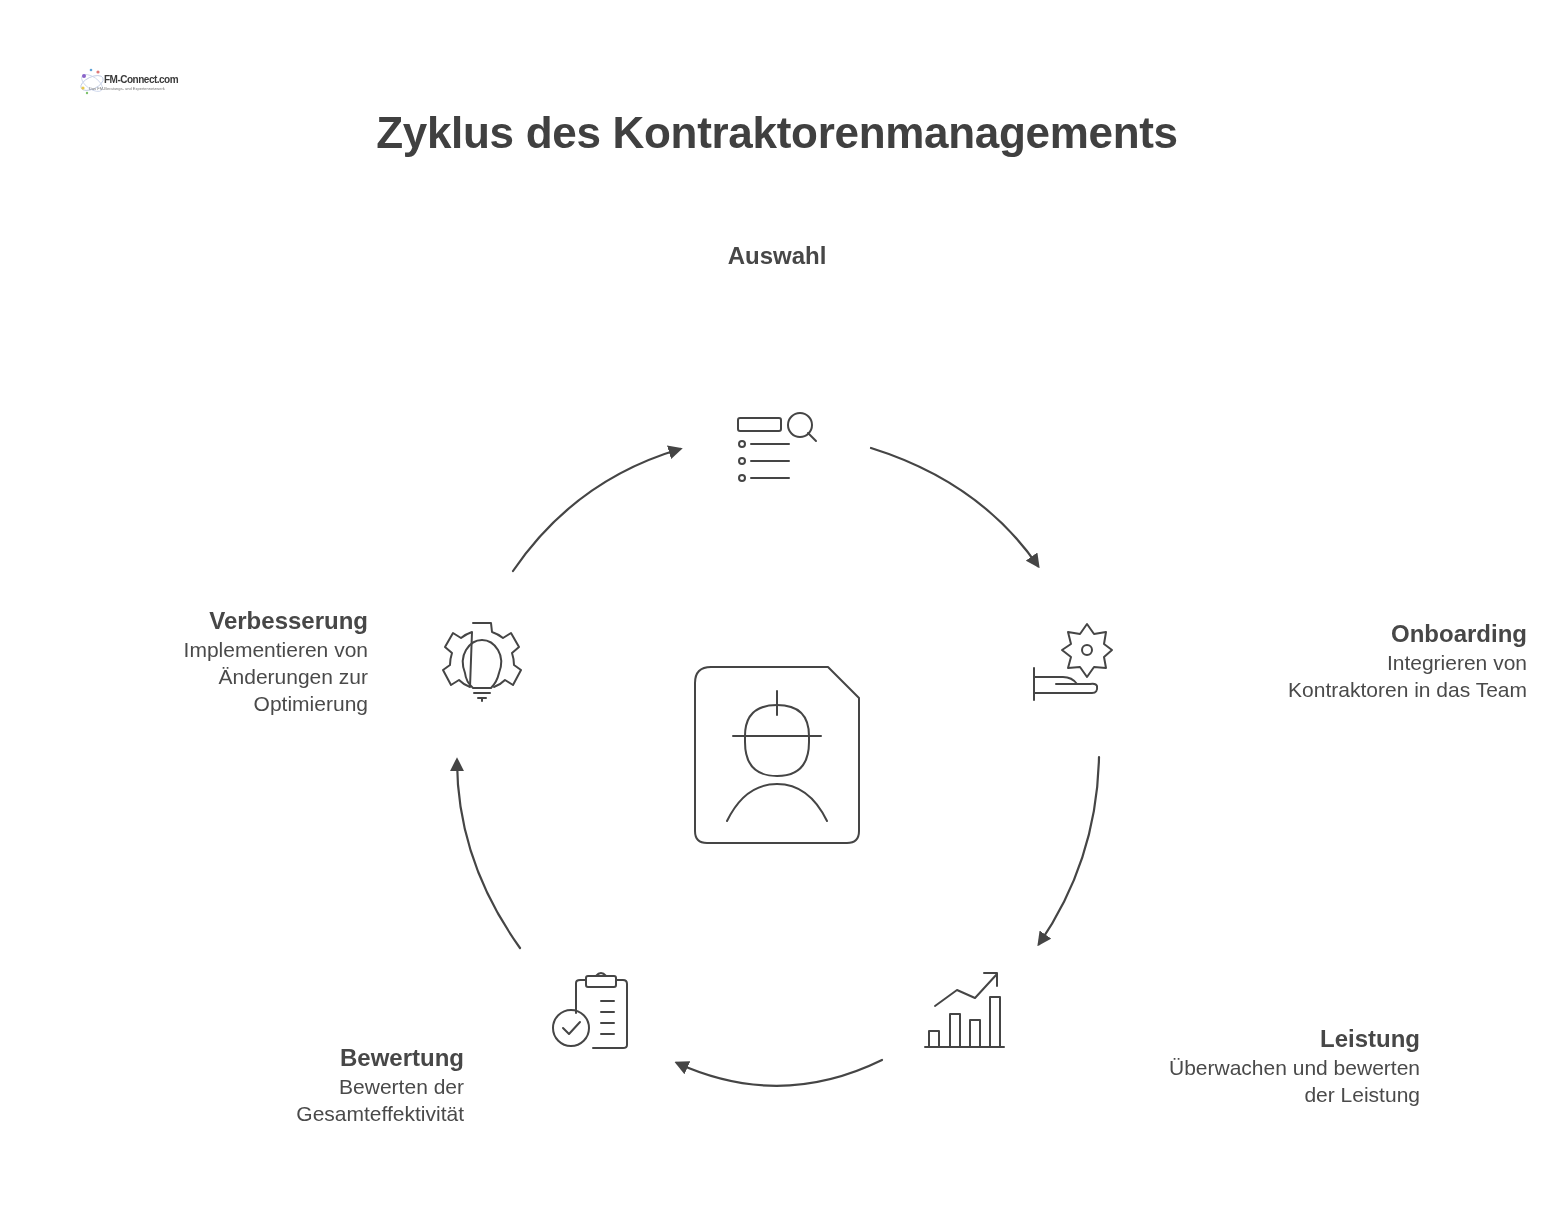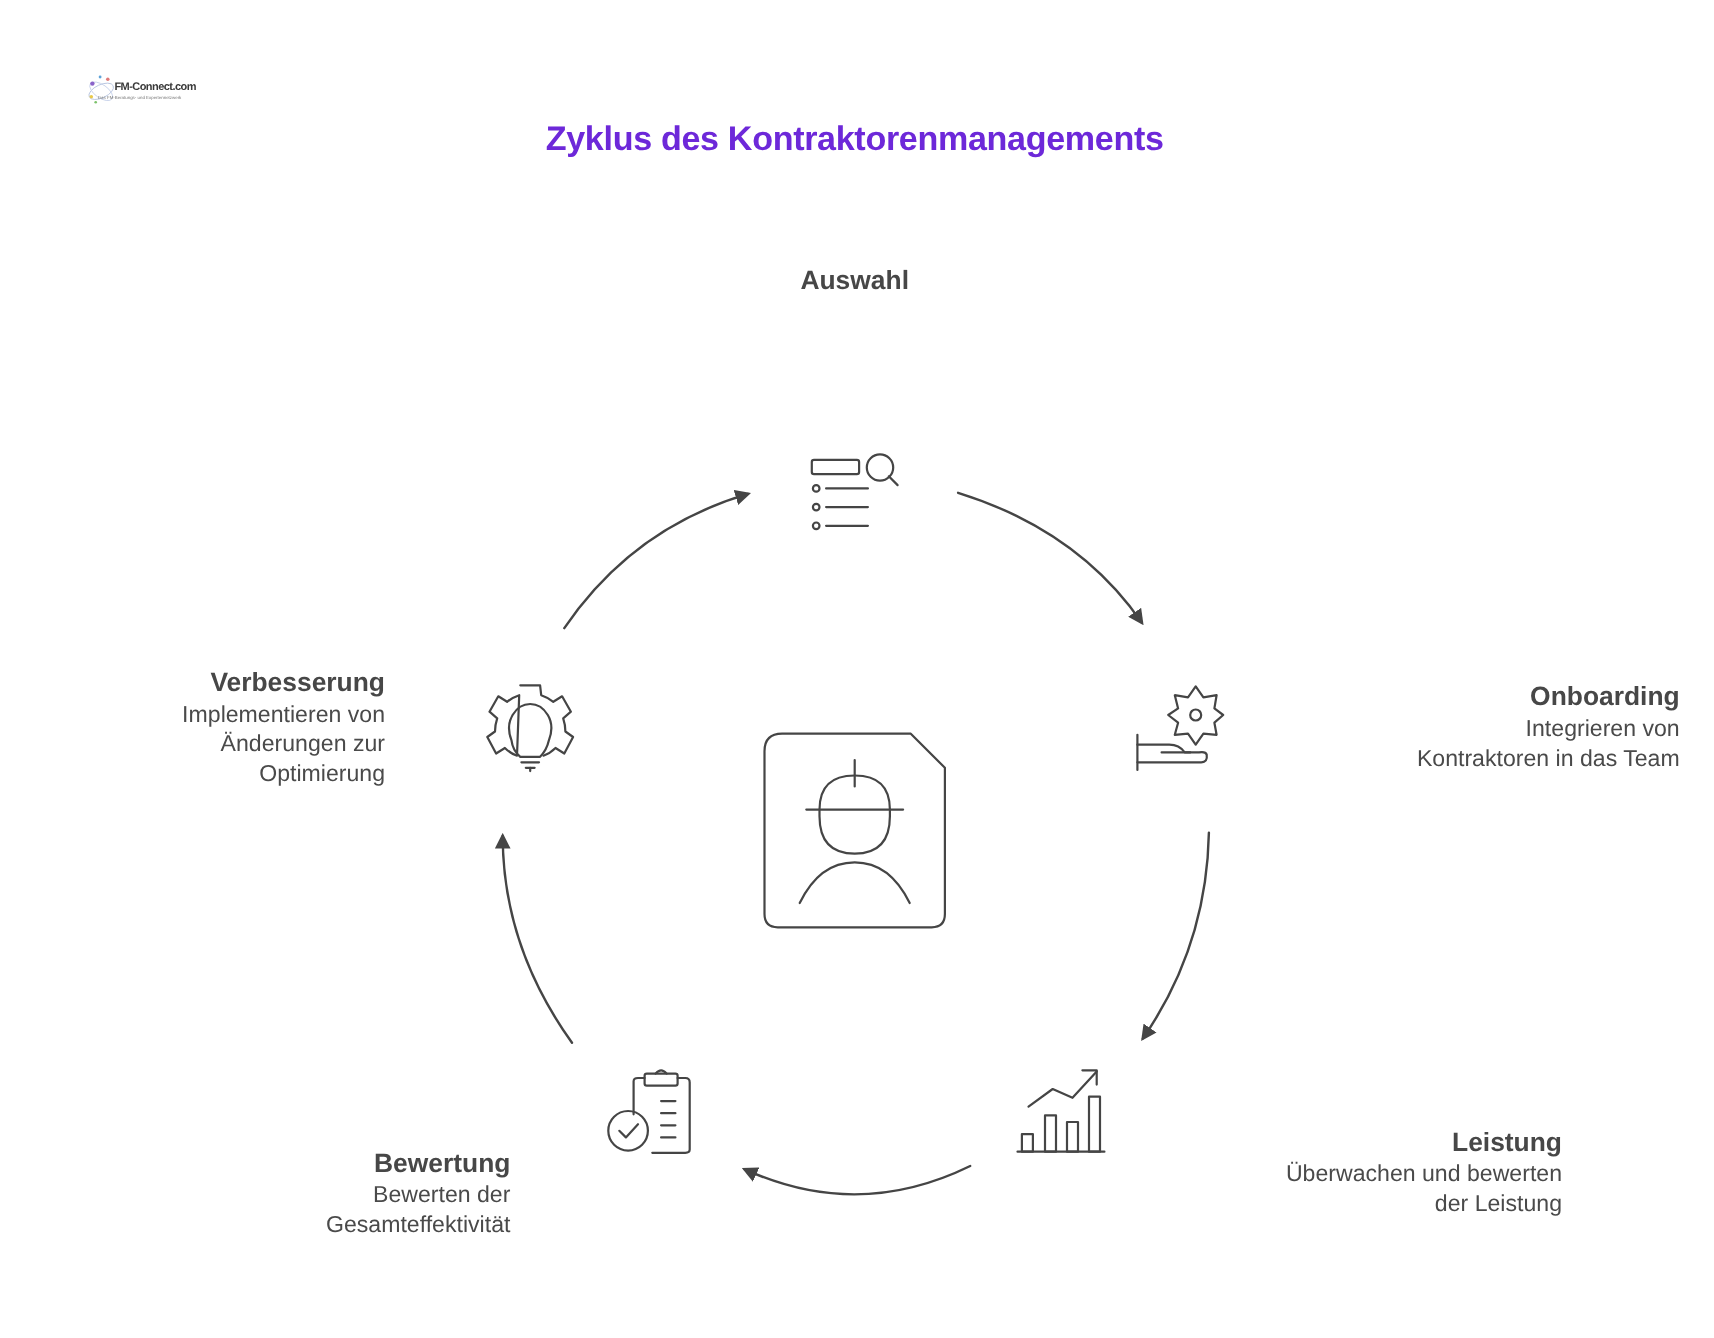--- a/index.html
+++ b/index.html
@@ -2,21 +2,21 @@
 <html><head>
   <meta charset="utf-8">
   <style>
     html, body { margin: 0; padding: 0; background: #ffffff; }
     body { width: 1558px; height: 1216px; position: relative; overflow: hidden;
            font-family: "Liberation Sans", "DejaVu Sans", sans-serif; color: #484848; }
     .logo { position: absolute; left: 78px; top: 66px; width: 66px; height: 34px; }
     .logo-text { position: absolute; left: 26px; top: 8px; font-size: 10px; font-weight: bold; color: #3a3a3a; letter-spacing: -0.5px; white-space: nowrap; }
     .logo-sub { position: absolute; left: 11px; top: 20px; font-size: 4px; color: #777; white-space: nowrap; }
     .title { position: absolute; left: 0; top: 108px; width: 1554px; text-align: center;
-             font-size: 31px; font-weight: bold; color: #6d28d9; letter-spacing: -0.3px; }
+             font-size: 44px; font-weight: bold; color: #404040; letter-spacing: -0.3px; }
     .diagram { position: absolute; left: 0; top: 0; width: 1558px; height: 1216px; }
     .label { position: absolute; font-size: 21px; line-height: 27px; color: #4a4a4a; }
     .label .head { font-weight: bold; font-size: 24px; line-height: 30px; color: #474747; display: block; }
     .label .desc { display: block; white-space: pre-line; }
     .center { text-align: center; margin-top: 27px; }
     .right { text-align: right; }
     .left { text-align: right; }
   </style>
 </head>
 <body>
@@ -131,18 +131,18 @@
   <span class="desc">Überwachen und bewerten
 der Leistung</span>
 </div>
 
 <div class="label right" style="left:134px; top:1024px; width:330px;margin-top:19px;">
   <span class="head">Bewertung</span>
   <span class="desc">Bewerten der
 Gesamteffektivität</span>
 </div>
 
-<div class="label right" style="left:20px; top:606px; width:330px;">
+<div class="label right" style="left:38px; top:606px; width:330px;">
   <span class="head">Verbesserung</span>
   <span class="desc">Implementieren von
 Änderungen zur
 Optimierung</span>
 </div>
 
 </body></html>

